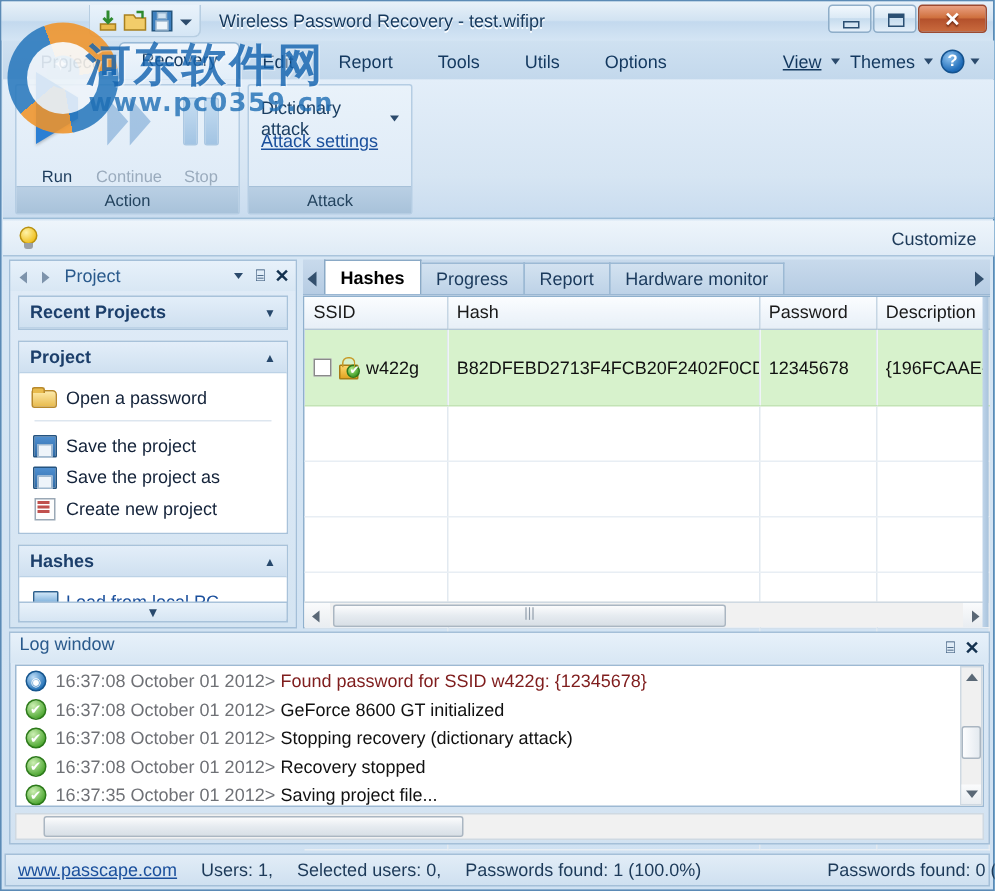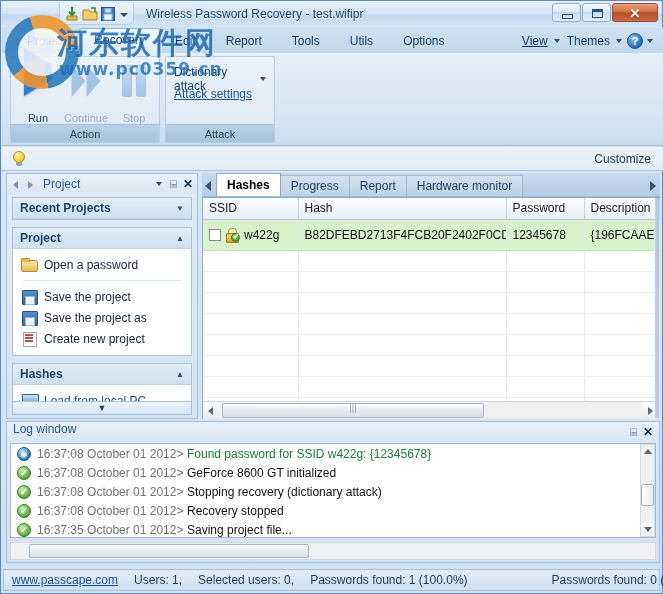--- a/index.html
+++ b/index.html
@@ -347,21 +347,21 @@
   table.grid th {
     height: 21px;
     background: linear-gradient(180deg,#fbfdff 0%, #e7eff7 100%);
     border-right: 1px solid #c6d6e4; border-bottom: 1px solid #b4c7d8;
     font-size: 12px; font-weight: normal; color: #1a1a1a;
     text-align: left; padding: 0 6px;
   }
   table.grid td {
     height: 21px; font-size: 12px; color: #111;
     border-right: 1px solid #e2e9f0; border-bottom: 1px solid #e8eef4;
-    padding: 8px 6px; overflow: hidden; white-space: nowrap;
+    padding: 18px 6px; overflow: hidden; white-space: nowrap;
   }
   tr.datarow td { background: #d7f2cc; border-bottom: 1px solid #c3e3b5;}
   td.pwd { color: #1755b4; }
   .ssid-cell { display: flex; align-items: center; gap: 4px; }
   .chkbox {
     width: 12px; height: 12px; border: 1px solid #8a8a8a; background: #fff;
     flex: 0 0 12px; cursor: pointer;
   }
   .lock-ic { width: 15px; height: 14px; position: relative; flex: 0 0 15px; }
   .lock-ic::before {
@@ -444,21 +444,21 @@
   }
   .log-ic.info {
     border-color:#17568e;
     background: radial-gradient(circle at 35% 30%, #bcdcf6, #1f6fb5 78%);
   }
   .log-ic.info::after { content:"◉"; left:2.5px; top:0; font-size:8px; color:#fff; }
   .logrow .ts {
     width: 150px; margin-left: 6px; font-size: 12px; color: #6f7176; white-space: nowrap;
   }
   .logrow .msg { font-size: 12px; color: #111; white-space: nowrap; }
-  .logrow.highlight .msg { color: #15803d; }
+  .logrow.highlight .msg { color: #7f1d1d; }
 
   .log-vscroll {
     position: absolute; right: 4px; top: 22px; width: 15px; bottom: 25px;
     background: #f0f0f0; border: 1px solid #cfd9e2;
   }
   .lvs-btn { width:13px; height:13px; position:relative; background: linear-gradient(180deg,#fafbfc,#e9edf1); cursor:pointer;}
   .lvs-btn::after{ content:""; position:absolute; left:3px; border-left:4px solid transparent; border-right:4px solid transparent;}
   .lvs-btn.up::after { top:4px; border-bottom:5px solid #5a6876;}
   .lvs-btn.dn { position:absolute; bottom:0; }
   .lvs-btn.dn::after { top:4px; border-top:5px solid #5a6876;}

